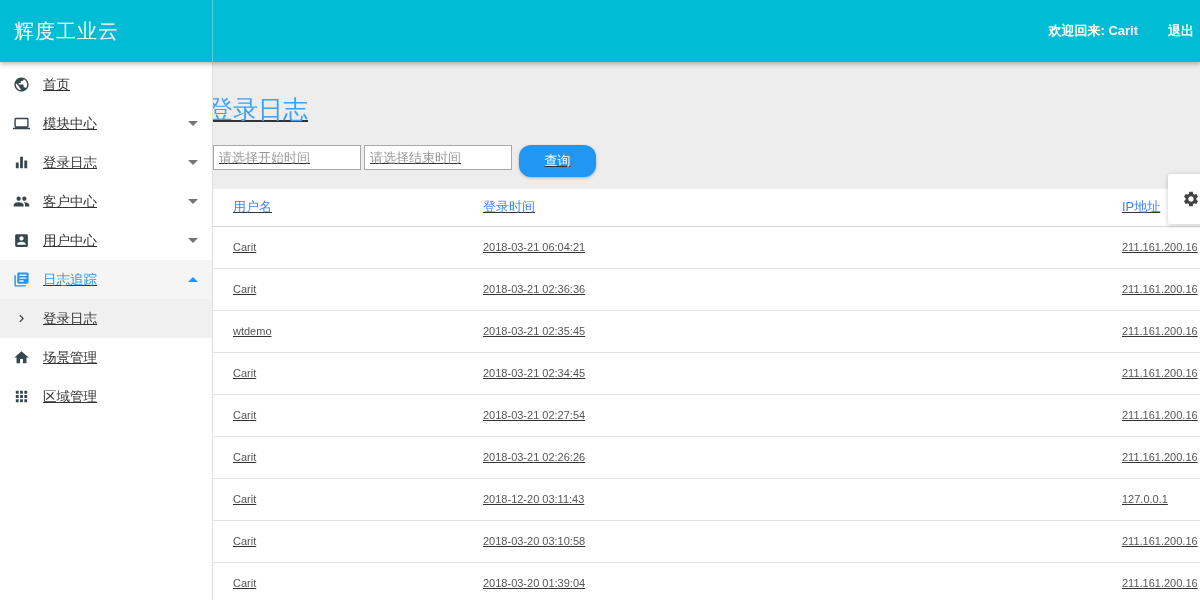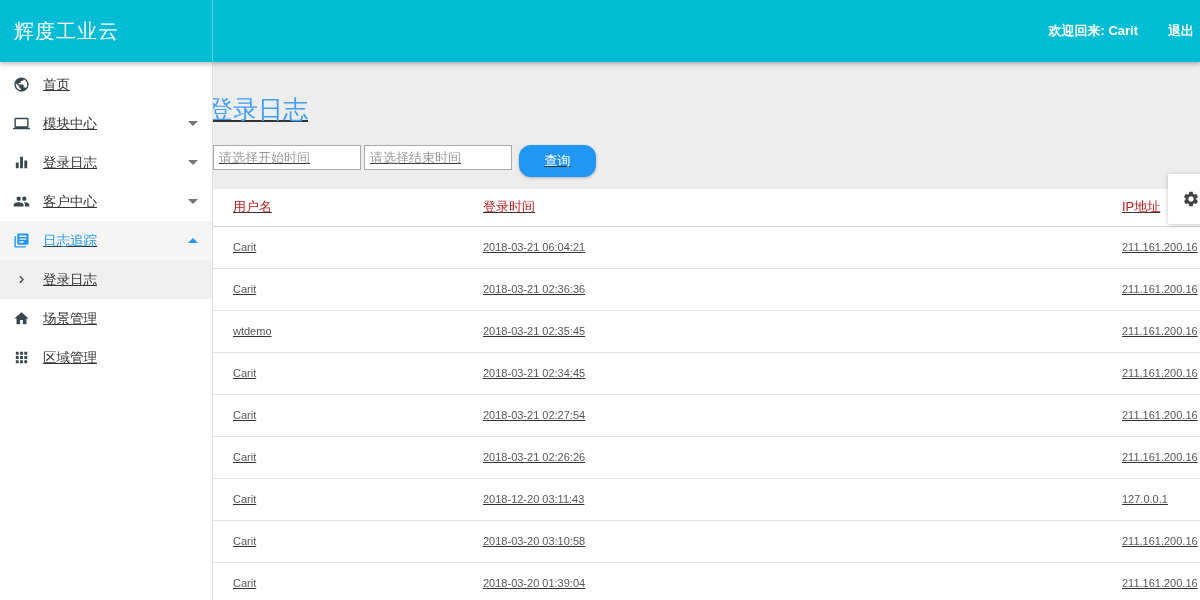--- a/index.html
+++ b/index.html
@@ -66,21 +66,21 @@
     margin-left:4px;width:77px;height:32px;background:var(--c-primary);color:#fff;
     border:none;border-radius:12px;font-size:13px;cursor:pointer;
     box-shadow:0 1px 3px rgba(0,0,0,0.25);
     font-family:"Liberation Sans","DejaVu Sans",sans-serif;
   }
   
   .table-card{margin-top:12px;background:#fff;width:1250px;padding-bottom:14px;}
   table{border-collapse:collapse;table-layout:fixed;width:1250px;}
   col.c1{width:270px;} col.c2{width:639px;} col.c3{width:341px;}
   th{
-    text-align:left;height:37px;font-size:13px;font-weight:500;color:#b91c1c;
+    text-align:left;height:37px;font-size:13px;font-weight:500;color:#3b82f6;
     border-bottom:1px solid #d5d5d5;white-space:nowrap;
   }
   td{
     height:42px;font-size:11px;color:#565656;border-bottom:1px solid #e4e4e4;white-space:nowrap;
   }
   th:first-child,td:first-child{padding-left:20px;}
   
   .settings-box{
     position:absolute;top:112px;left:955px;width:46px;height:50px;background:#fff;
     border-radius:2px;box-shadow:0 1px 5px rgba(0,0,0,0.22);
@@ -126,20 +126,29 @@
         <span class="lbl">登录日志</span>
         <span class="caret down"></span>
       </div>
       <div class="side-item">
         <span class="ic">
           <svg viewBox="0 0 24 24">
             <path d="M16 11c1.66 0 2.99-1.34 2.99-3S17.66 5 16 5c-1.66 0-3 1.34-3 3s1.34 3 3 3zm-8 0c1.66 0 2.99-1.34 2.99-3S9.66 5 8 5C6.34 5 5 6.34 5 8s1.34 3 3 3zm0 2c-2.33 0-7 1.17-7 3.5V19h14v-2.5c0-2.33-4.67-3.5-7-3.5zm8 0c-.29 0-.62.02-.97.05 1.16.84 1.97 1.97 1.97 3.45V19h6v-2.5c0-2.33-4.67-3.5-7-3.5z"></path>
           </svg>
         </span>
         <span class="lbl">客户中心</span>
+        <span class="caret down"></span>
+      </div>
+      <div class="side-item">
+        <span class="ic">
+          <svg viewBox="0 0 24 24">
+            <path d="M3 5v14c0 1.1.9 2 2 2h14c1.1 0 2-.9 2-2V5c0-1.1-.9-2-2-2H5c-1.1 0-2 .9-2 2zm12 4c0 1.66-1.34 3-3 3s-3-1.34-3-3 1.34-3 3-3 3 1.34 3 3zm-9 8c0-2 4-3.1 6-3.1s6 1.1 6 3.1v1H6v-1z"></path>
+          </svg>
+        </span>
+        <span class="lbl">用户中心</span>
         <span class="caret down"></span>
       </div>
       <div class="side-item active">
         <span class="ic">
           <svg viewBox="0 0 24 24">
             <path d="M4 6H2v14c0 1.1.9 2 2 2h14v-2H4V6zm16-4H8c-1.1 0-2 .9-2 2v12c0 1.1.9 2 2 2h12c1.1 0 2-.9 2-2V4c0-1.1-.9-2-2-2zm-1 9H9V9h10v2zm-4 4H9v-2h6v2zm4-8H9V5h10v2z"></path>
           </svg>
         </span>
         <span class="lbl">日志追踪</span>
         <span class="caret up"></span>

